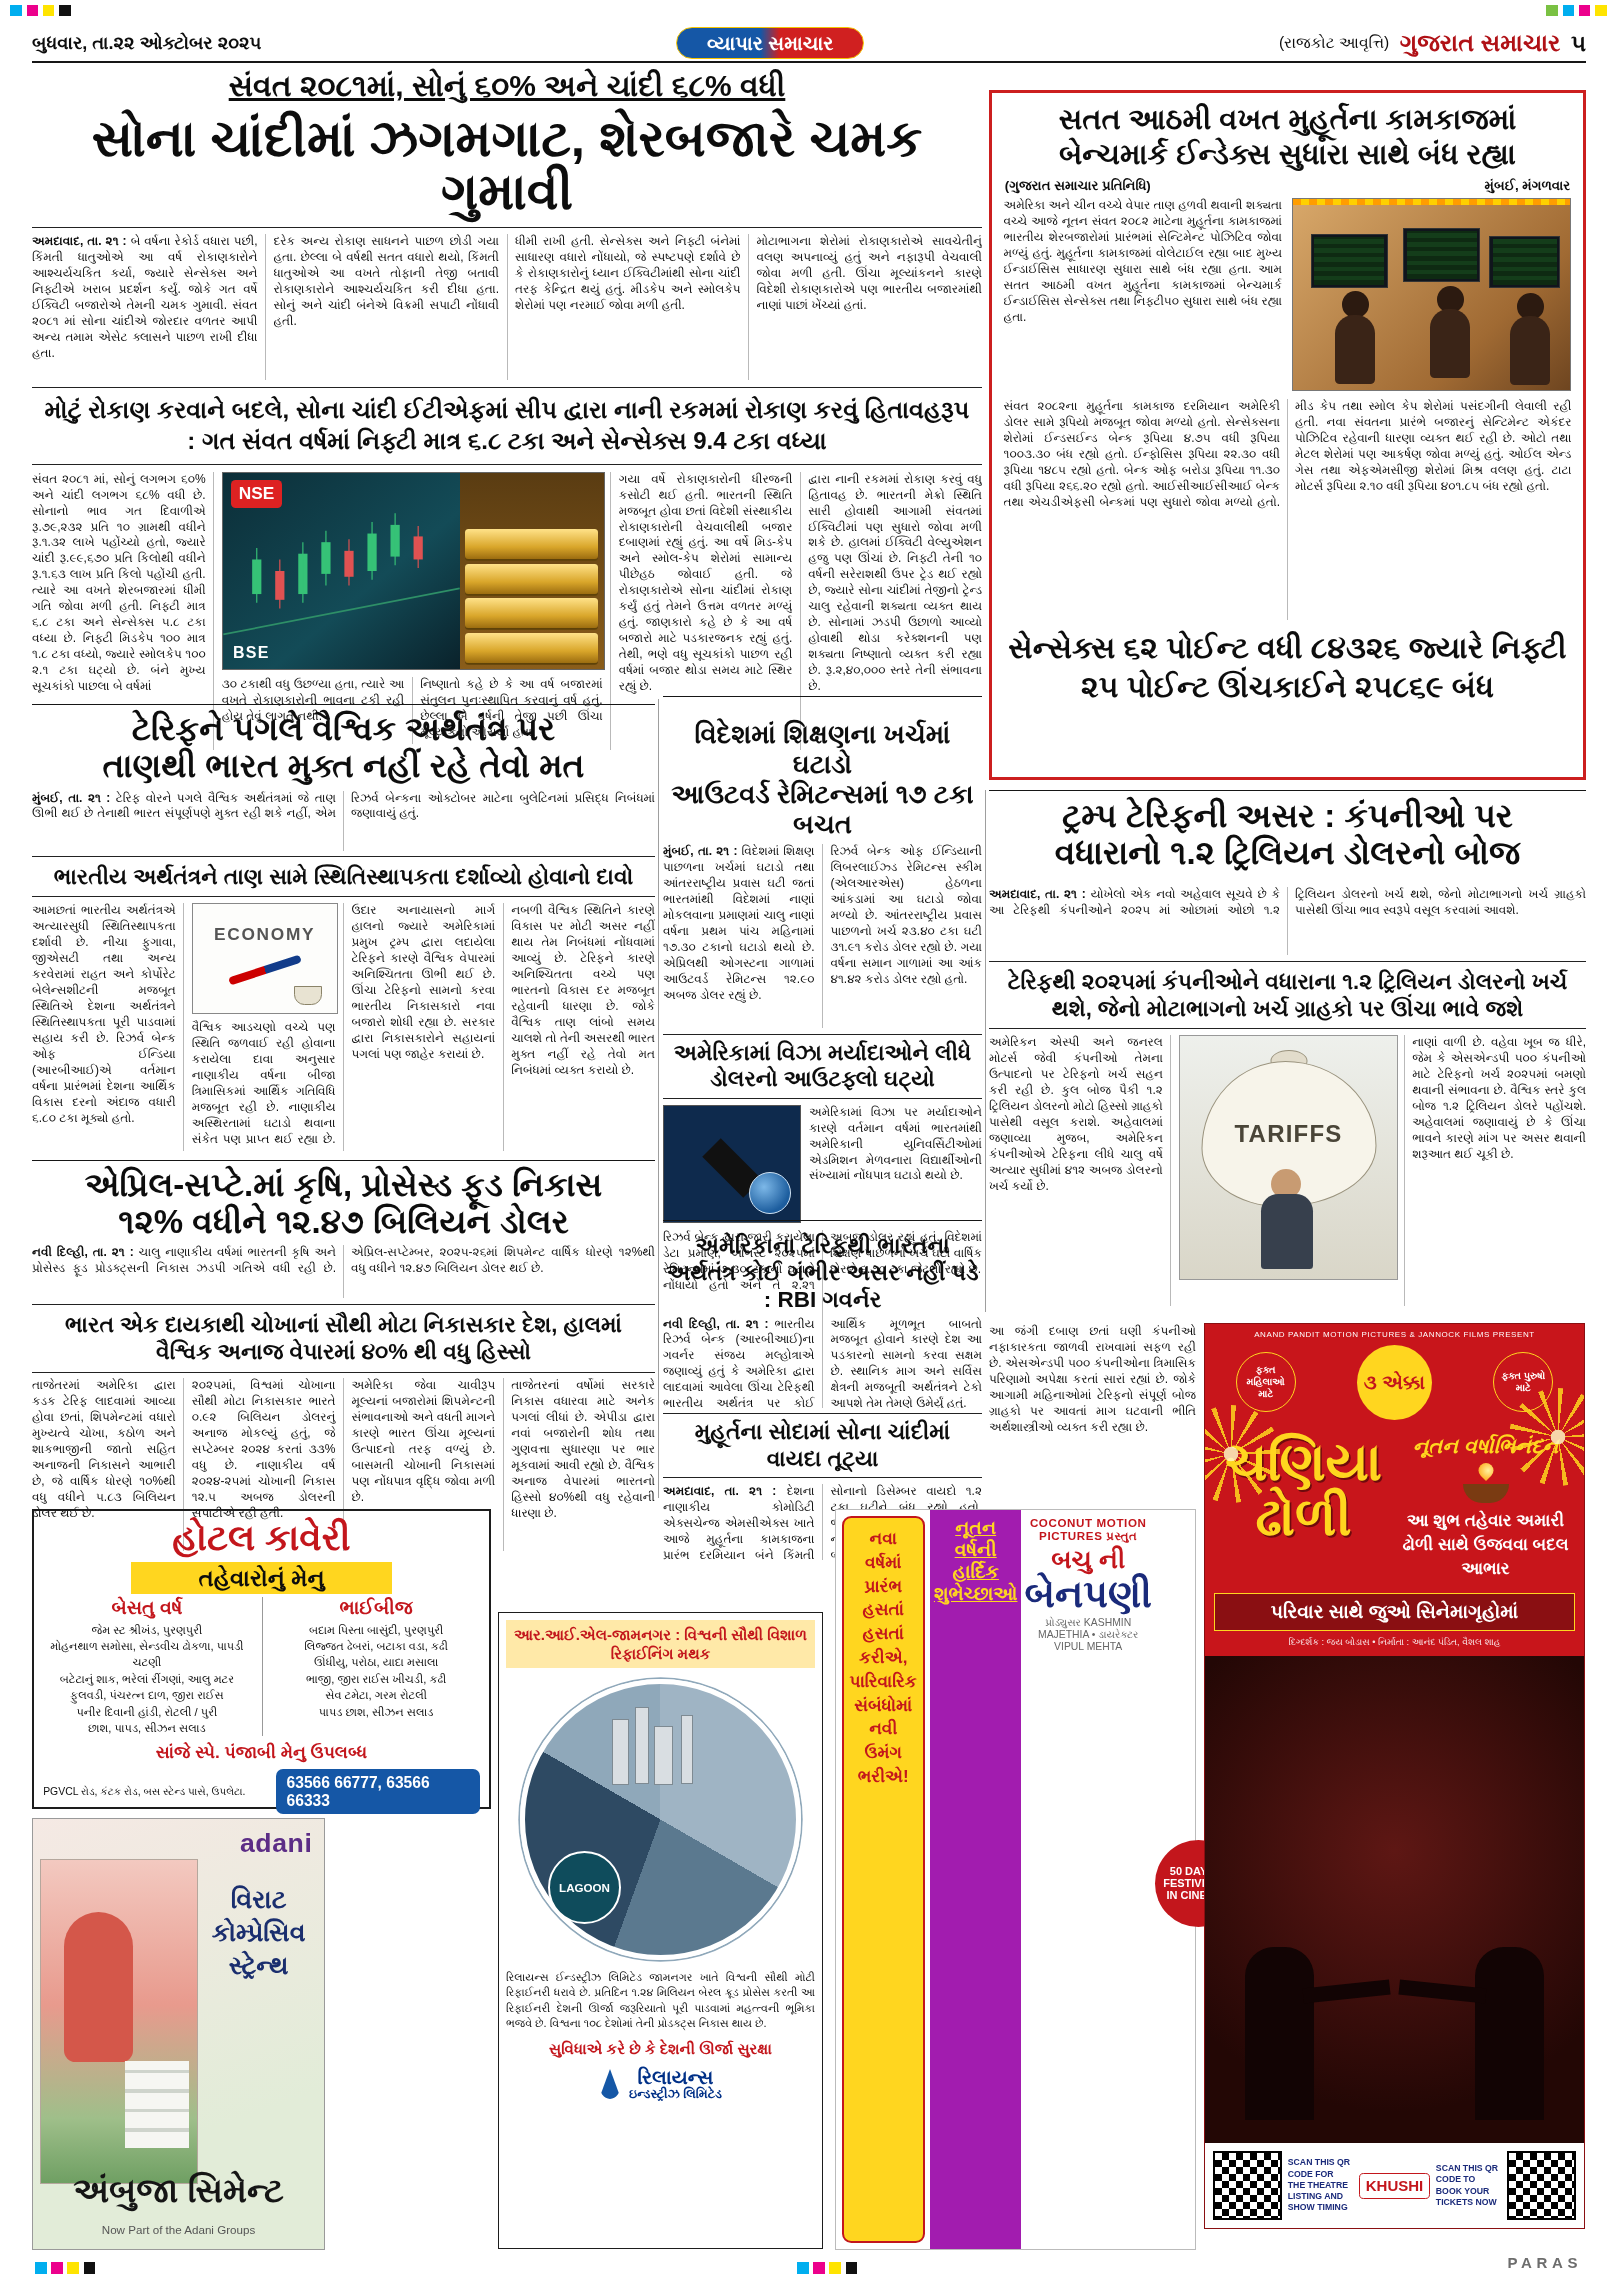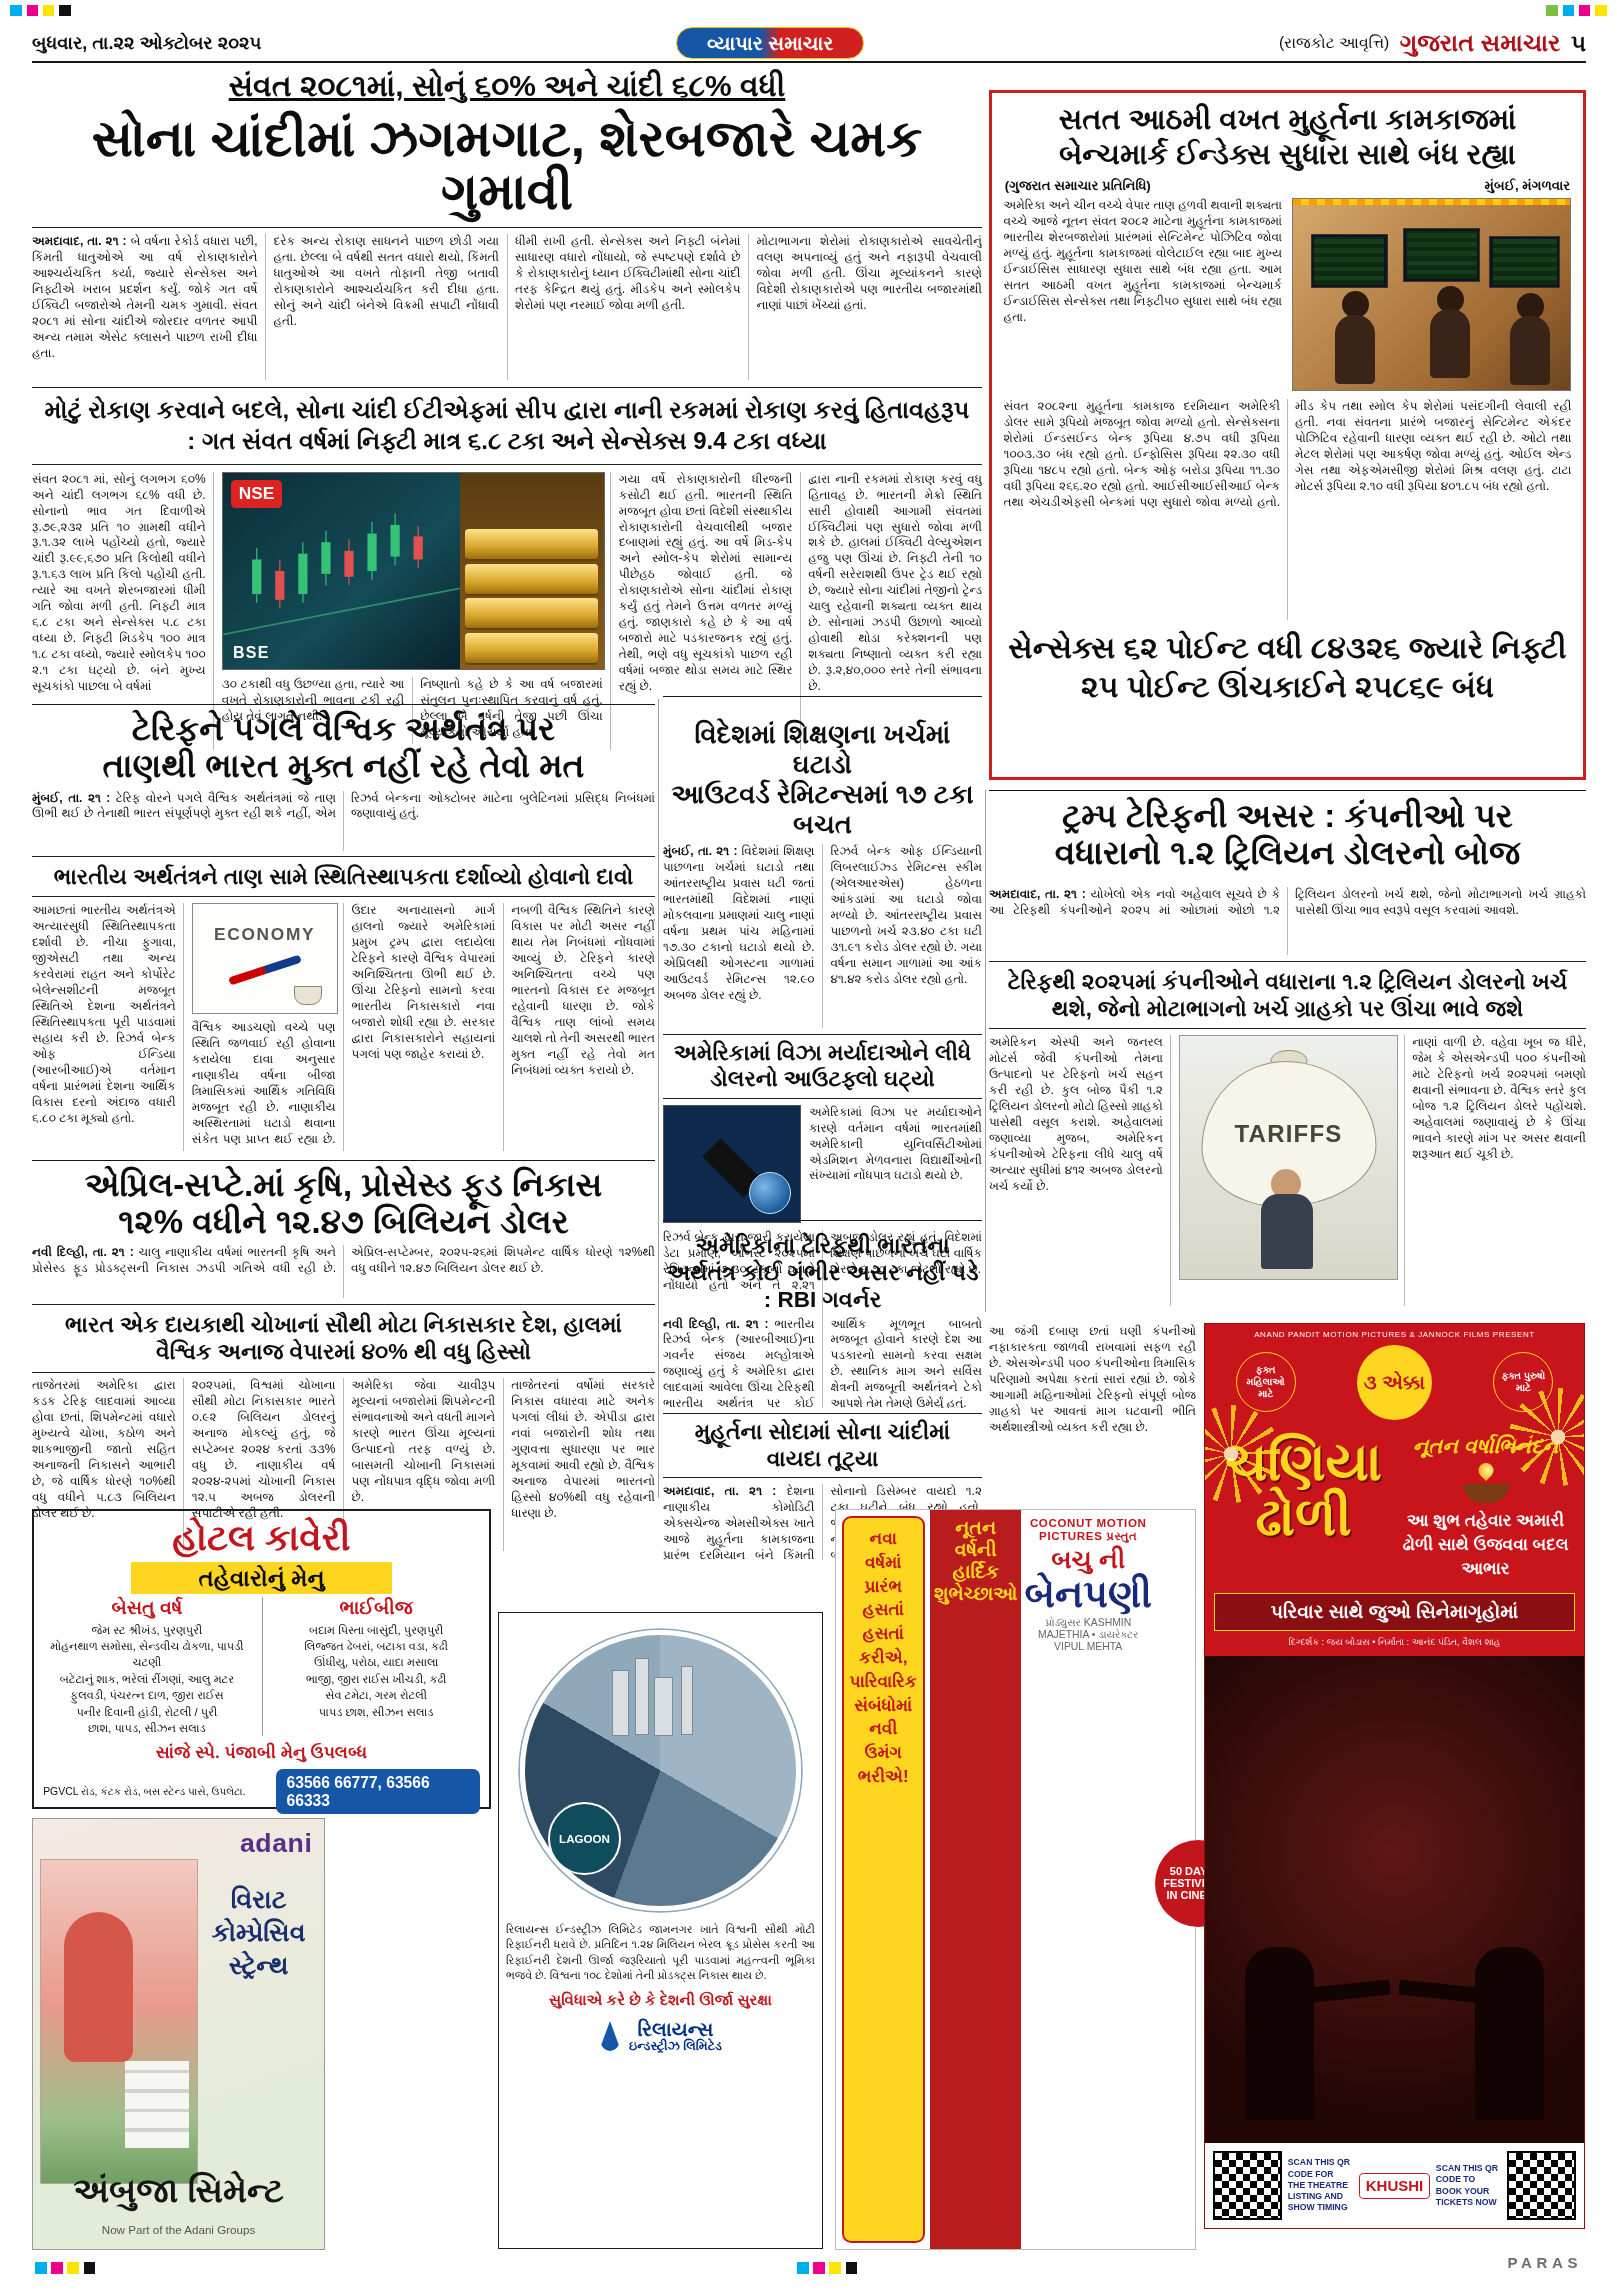--- a/index.html
+++ b/index.html
@@ -142,21 +142,21 @@
   .relbody{font-size:11px;line-height:1.4;text-align:justify;margin-top:10.4px;}
   .relline{color:#c3161c;font-weight:bold;font-size:15px;text-align:center;margin-top:8px;}
   .rellogo{margin-top:9.2px;display:flex;align-items:center;gap:8px;}
   .flame{width:0;height:0;border-left:11.6px solid transparent;border-right:11.6px solid transparent;border-bottom:30px solid #1557a6;
          border-radius:50%;}
   .relname{color:#003087;font-weight:bold;font-size:19.6px;line-height:1.1;text-align:center;}
   .adbachu{left:835px;top:1509px;width:361px;height:741px;border:1.2px solid #bbb;box-sizing:border-box;background:#fff;
            display:flex;flex-direction:row;}
   .ybox{margin:5.8px;background:#ffd61f;border:2.3px solid #c3161c;border-radius:9.2px;padding:9.2px 5.8px;text-align:center;
         color:#c3161c;font-weight:bold;font-size:17px;line-height:1.4;}
-  .bband{background:#b91c1c;color:#ffd61f;font-weight:bold;font-size:19px;text-align:center;padding:7px 3.5px;}
+  .bband{background:#a21caf;color:#ffd61f;font-weight:bold;font-size:19px;text-align:center;padding:7px 3.5px;text-decoration:underline;}
   .bposter{text-align:center;padding:5.8px 3.5px 0;}
   .bpresent{color:#c3161c;font-size:11.6px;font-weight:bold;letter-spacing:0.6px;}
   .bt1{color:#c3161c;font-weight:bold;font-size:25.4px;margin-top:2.3px;}
   .bt2{color:#1a2a7a;font-weight:bold;font-size:38px;line-height:1;}
   .bcred{color:#666;font-size:10.4px;margin-top:3.5px;}
   .badgerow{display:flex;align-items:center;justify-content:center;gap:14px;margin-top:7px;}
   .circ50{width:87px;height:87px;border-radius:50%;background:#c3161c;color:#fff;display:flex;align-items:center;
           justify-content:center;text-align:center;font-weight:bold;font-size:11px;padding:4.6px;box-sizing:border-box;}
   .rank1{color:#c79206;font-weight:bold;font-size:64px;line-height:.9;text-shadow:1.2px 1.2px 0 #7a5a00;}
   .ranktxt{width:110px;color:#c3161c;font-weight:bold;font-size:11.6px;text-align:left;line-height:1.3;}
@@ -478,20 +478,21 @@
       <div>સ્ટ્રેન્થ</div>
     </div>
     <div class="ambbrand">
       <span>અંબુજા</span>
       <span>સિમેન્ટ</span>
     </div>
     <div class="ambtag">Now Part of the Adani Groups</div>
   </section>
 
   <section class="abs adrel">
+    <div class="relhead">આર.આઈ.એલ-જામનગર : વિશ્વની સૌથી વિશાળ રિફાઈનિંગ મથક</div>
     <div class="relcircle">
       <div class="tower" style="left:87px;top:35px;width:15px;height:64px;"></div>
       <div class="tower" style="left:110px;top:23px;width:11.6px;height:75px;"></div>
       <div class="tower" style="left:129px;top:42px;width:17.3px;height:57px;"></div>
       <div class="tower" style="left:156px;top:31px;width:10.4px;height:67px;"></div>
       <div class="lagoon">LAGOON</div>
     </div>
     <div class="relbody">રિલાયન્સ ઈન્ડસ્ટ્રીઝ લિમિટેડ જામનગર ખાતે વિશ્વની સૌથી મોટી રિફાઈનરી ધરાવે છે. પ્રતિદિન ૧.૨૪ મિલિયન બેરલ ક્રૂડ પ્રોસેસ કરતી આ રિફાઈનરી દેશની ઊર્જા જરૂરિયાતો પૂરી પાડવામાં મહત્ત્વની ભૂમિકા ભજવે છે. વિશ્વના ૧૦૮ દેશોમાં તેની પ્રોડક્ટ્સ નિકાસ થાય છે.</div>
     <div class="relline">સુવિધાએ કરે છે કે દેશની ઊર્જા સુરક્ષા</div>
     <div class="rellogo">

